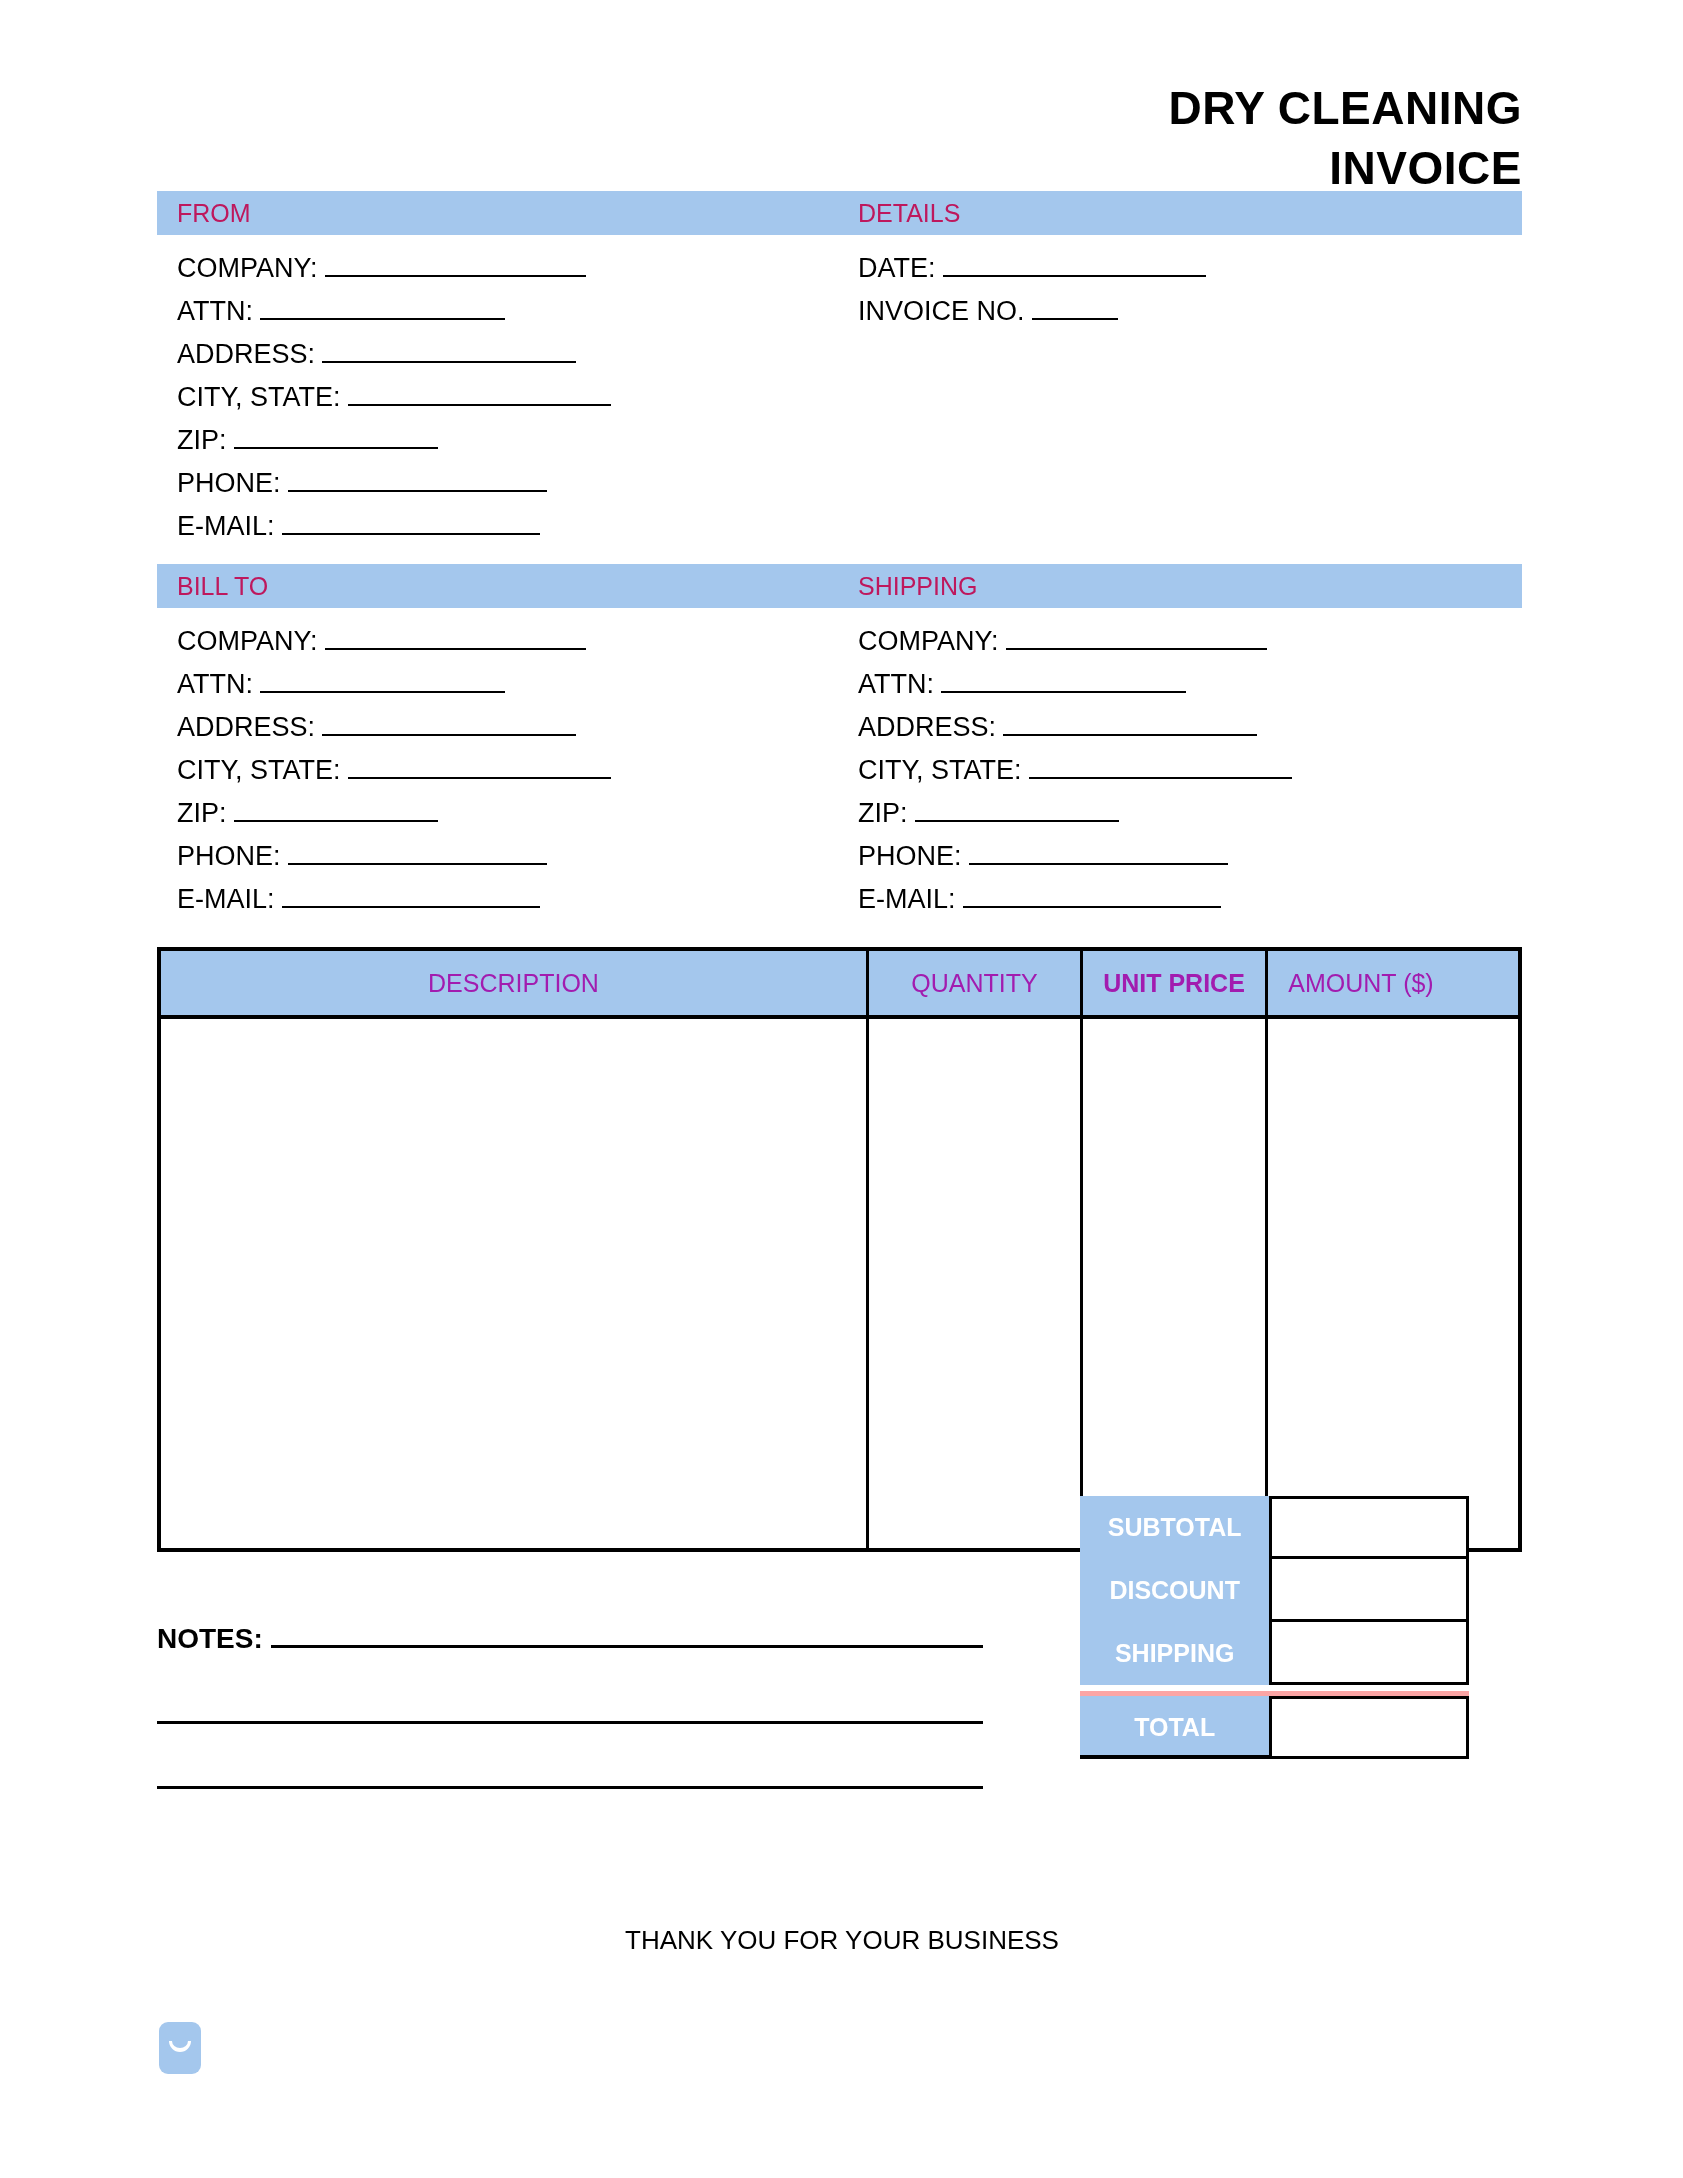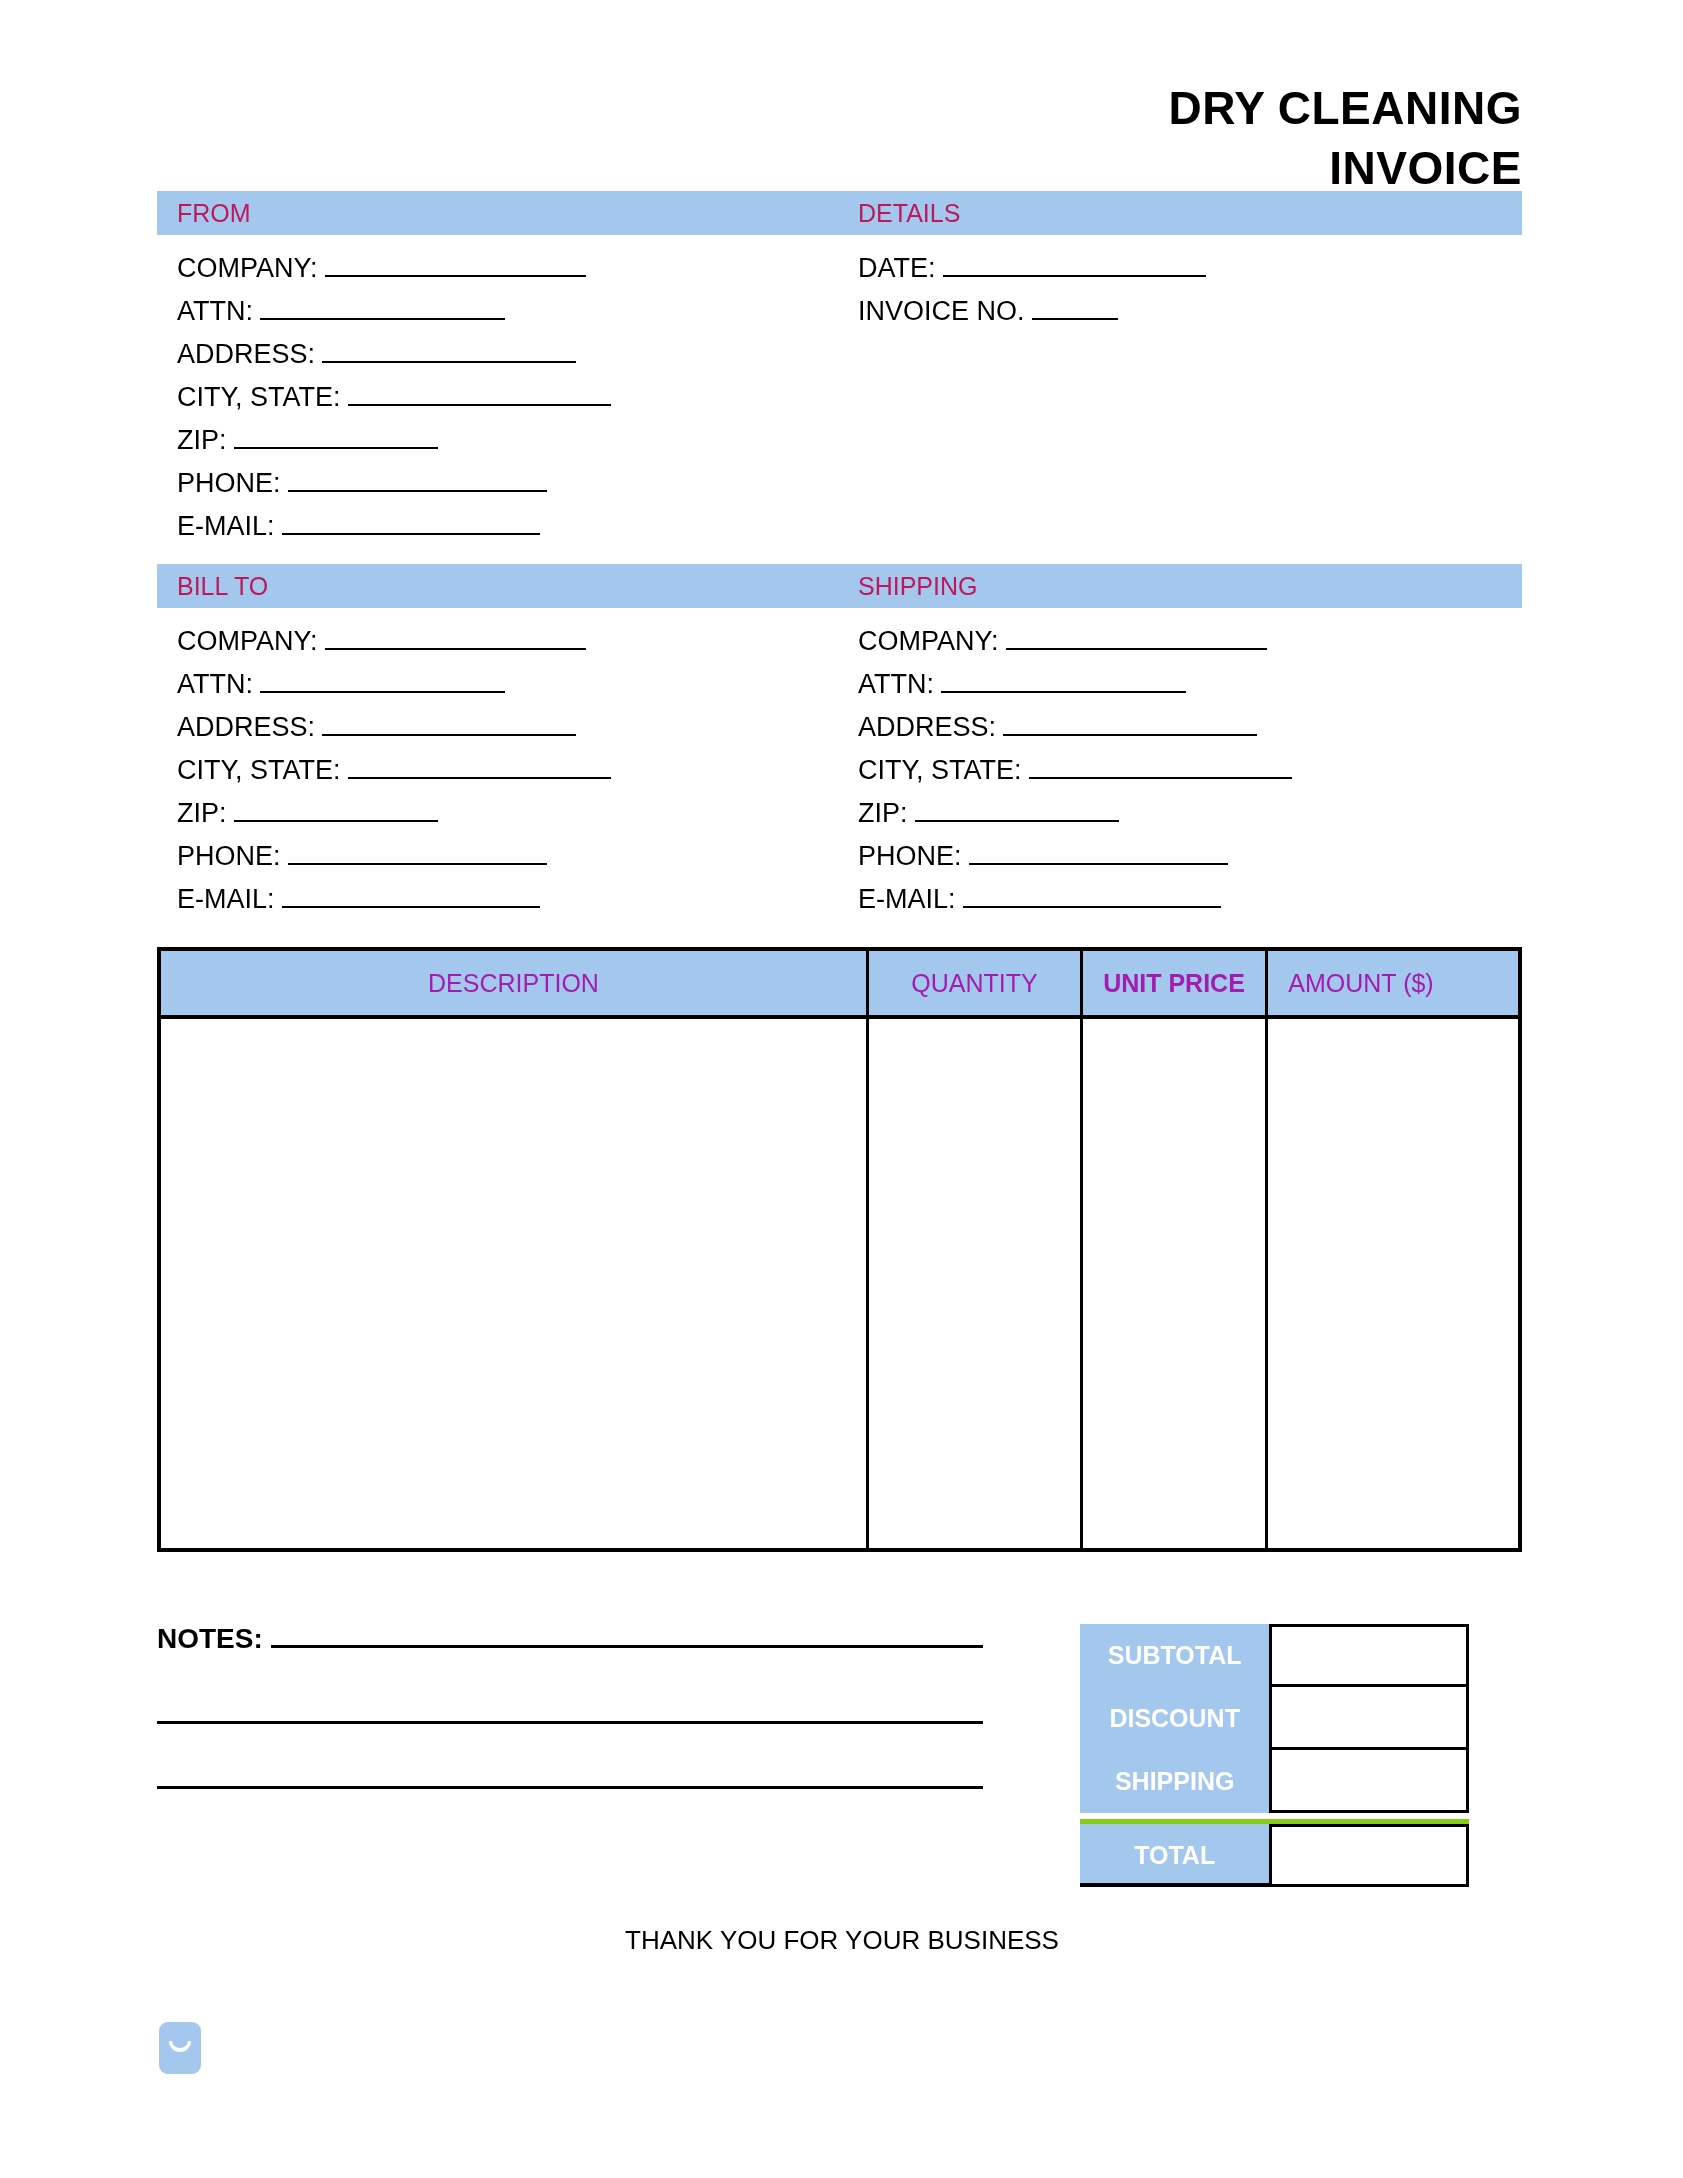--- a/index.html
+++ b/index.html
@@ -110,21 +110,21 @@
   }
   .col-desc  { width: 705px; }
   .col-qty   { width: 214px; border-left: 3px solid #000000; }
   .col-price { width: 185px; border-left: 3px solid #000000; font-weight: bold; }
   .col-amt   { width: 189px; border-left: 3px solid #000000; }
 
   
   .totals {
     position: absolute;
     left: 1080px;
-    top: 1624px;
+    top: 1496px;
     width: 389px;
   }
   .tot-row {
     display: flex;
     height: 63px;
   }
   .tot-label {
     width: 216px;
     background: #a4c7ed;
     color: #ffffff;
@@ -138,21 +138,21 @@
   .tot-value {
     width: 227px;
     box-sizing: border-box;
     border: 3px solid #000000;
     border-top-width: 0;
     background: #ffffff;
   }
   .tot-row.first .tot-value { border-top-width: 3px; }
   .tot-row.total {
     margin-top: 6px;
-    border-top: 5px solid #84cc16;
+    border-top: 5px solid #fca5a5;
   }
   .tot-row.total .tot-label { border-bottom: 4px solid #000000; }
   .tot-row.total .tot-value { border-top-width: 3px; }
 
   
   .notes {
     position: absolute;
     left: 157px;
     top: 1617px;
     width: 826px;

